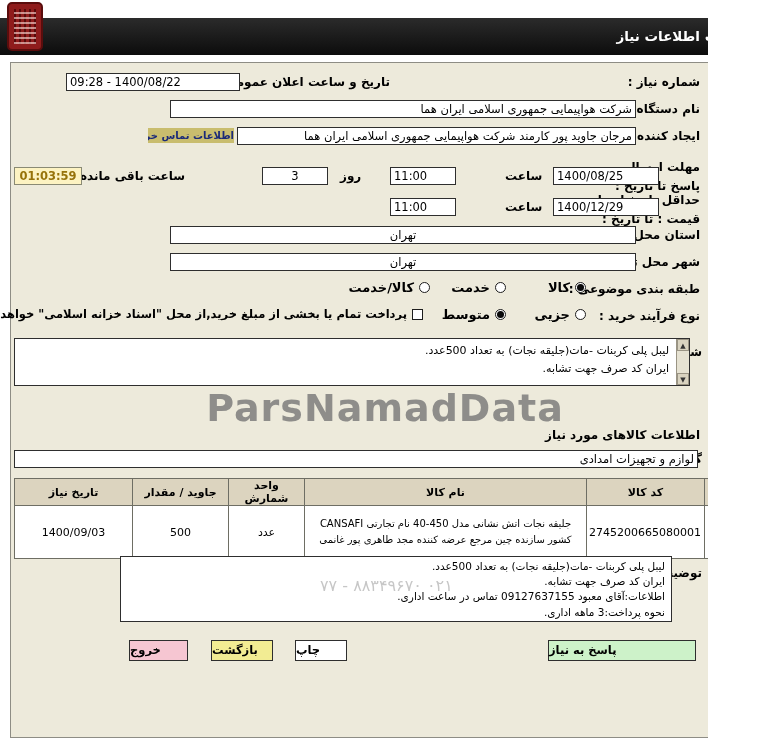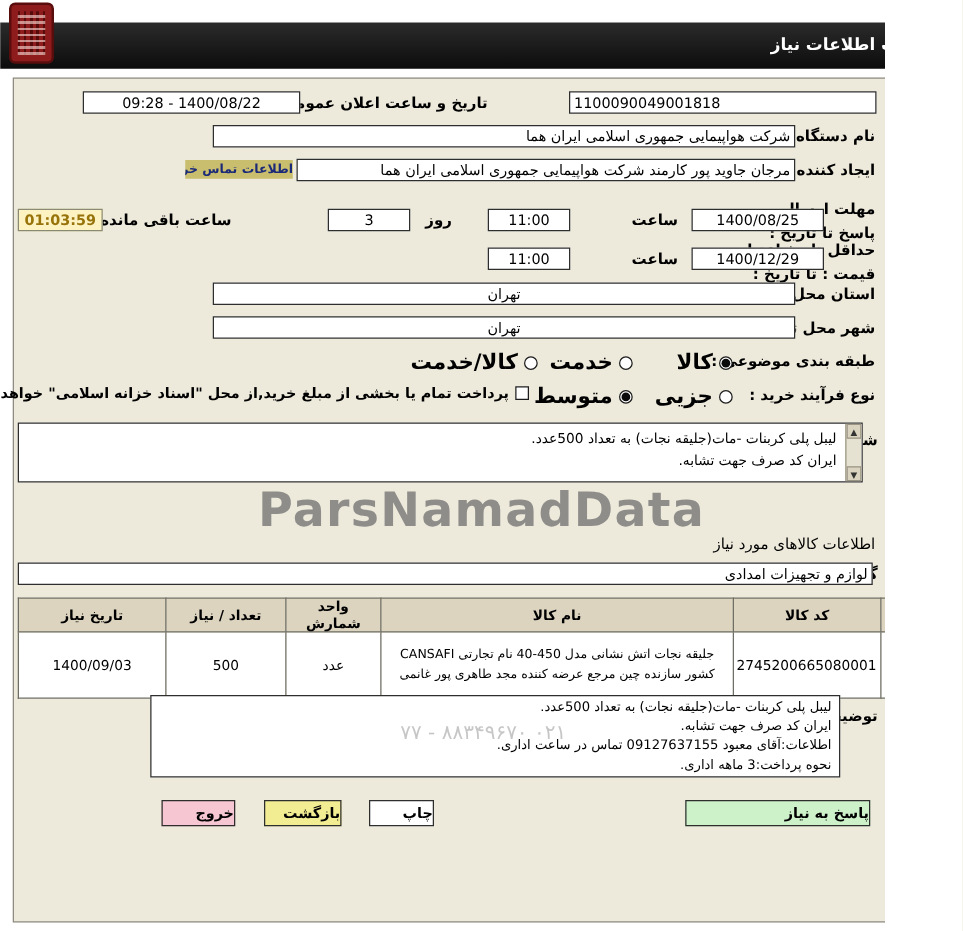--- a/index.html
+++ b/index.html
@@ -9,60 +9,59 @@
   .emblem{position:absolute;left:7px;top:2px;width:36px;height:49px;z-index:3;background:#8f1c1c;border:2px solid #5a0d0d;border-radius:5px;box-sizing:border-box}
   .emblem::after{content:"";position:absolute;inset:5px;background:
     repeating-linear-gradient(0deg,rgba(255,225,220,.6) 0 2px,transparent 2px 5px),
     repeating-linear-gradient(90deg,rgba(80,8,8,.9) 0 2px,transparent 2px 5px)}
   .panel{position:absolute;left:10px;top:62px;width:752px;height:676px;background:#edeadb;border:1px solid #8e8d85;box-sizing:border-box;z-index:1}
   .lbl{position:absolute;font-size:12px;font-weight:700;white-space:nowrap;z-index:5}
   .lbl.wrap{white-space:normal;text-align:right;line-height:1.55}
   .box{position:absolute;background:#fff;border:1px solid #2e2e2e;height:16px;line-height:16px;font-size:11.5px;padding:0 3px;z-index:5;overflow:hidden;white-space:nowrap;box-sizing:content-box}
   .box.center{text-align:center}
   .box.ltr{direction:ltr;text-align:left}
-  .box.ltr.center{text-align:center}
+  .box.ltr.center{text-align:left}
   .box.rtl-right{text-align:right}
   .countdown{background:#fdf3c2;color:#97730a;font-weight:700;direction:ltr;text-align:center;border-color:#8a8a74}
   .contact-link{position:absolute;z-index:5;background:#c9bd6e;color:#1b2a78;font-size:10px;font-weight:700;height:15px;line-height:15px;text-align:center;cursor:pointer;overflow:hidden;white-space:nowrap}
-  .radio-item{position:absolute;z-index:5;display:flex;align-items:center;gap:5px;font-size:17px;font-weight:700;white-space:nowrap}
+  .radio-item{position:absolute;z-index:5;display:flex;align-items:center;gap:5px;font-size:13px;font-weight:700;white-space:nowrap}
   .radio{width:11px;height:11px;border:1px solid #1d1d1d;border-radius:50%;background:#fff;box-sizing:border-box;position:relative;flex:none}
   .radio.checked::after{content:"";position:absolute;inset:1px;border-radius:50%;background:#0a0a0a}
   .checkbox{width:11px;height:11px;border:1px solid #1d1d1d;background:#fff;box-sizing:border-box;flex:none}
   .check-item{position:absolute;z-index:5;display:flex;align-items:center;gap:5px;font-size:11.5px;font-weight:700;white-space:nowrap}
   .textarea{position:absolute;background:#fff;border:1px solid #2e2e2e;z-index:5;padding:3px 6px;box-sizing:border-box;overflow:hidden}
   .tline{font-size:11px;line-height:1.65;text-align:right}
   .tline.small{font-size:10.5px;line-height:1.45}
   .vscroll{position:absolute;right:0;top:0;height:100%;width:13px;background:#e6e2d2;border-left:1px solid #9a9484;display:flex;flex-direction:column;justify-content:space-between;align-items:center;box-sizing:border-box}
   .sarr{font-size:7px;color:#333;width:12px;height:12px;line-height:12px;text-align:center;background:#d9d3c0;border:1px solid #9a9484;box-sizing:border-box;cursor:pointer}
-  .section-title{position:absolute;font-size:12px;font-weight:400;z-index:5}
+  .section-title{position:absolute;font-size:12px;font-weight:700;z-index:5}
   .goods-table{position:absolute;left:14px;top:478px;width:742px;border-collapse:collapse;z-index:5;direction:rtl;table-layout:fixed}
   .goods-table th{background:#dcd4bf;border:1px solid #6e6e64;font-size:11px;font-weight:700;height:22px;padding:0 2px}
   .goods-table td{background:#fff;border:1px solid #6e6e64;font-size:11px;text-align:center;vertical-align:middle;height:52px;padding:0 3px}
   .goods-table td.name{font-size:10px;line-height:1.6}
-  .btn{position:absolute;top:640px;height:21px;line-height:19px;border:1px solid #2e2e2e;text-align:right;font-size:11.5px;font-weight:700;z-index:5;box-sizing:border-box;cursor:pointer}
+  .btn{position:absolute;top:640px;height:21px;line-height:19px;border:1px solid #2e2e2e;text-align:left;font-size:11.5px;font-weight:700;z-index:5;box-sizing:border-box;cursor:pointer}
   .btn-green{background:#cdf2c9}
   .btn-yellow{background:#f2ec93}
   .btn-pink{background:#f6c6d2}
   .btn-white{background:#fff}
   .wm-brand{position:absolute;left:0;width:770px;top:386px;text-align:center;font-size:38px;font-weight:800;color:#777;opacity:.8;letter-spacing:1px;z-index:8;pointer-events:none;direction:ltr}
   .wm-phone{position:absolute;left:320px;top:576px;font-size:16px;color:#999;opacity:.55;z-index:8;pointer-events:none}
 </style>
 </head>
 <body>
 
 <div class="page">
 
   <div class="titlebar">
     <span class="titlebar-text">جزئیات اطلاعات نیاز</span>
   </div>
   <div class="emblem"></div>
   <div class="panel"></div>
 
   <div class="lbl" style="right:8px;top:75px">شماره نیاز :</div>
-  <div class="box ltr" style="left:455px;top:73px;width:238px">1100090049001818</div>
   <div class="lbl" style="right:318px;top:75px">تاریخ و ساعت اعلان عمومی :</div>
   <div class="box ltr center" style="left:66px;top:73px;width:166px">09:28 - 1400/08/22</div>
 
   <div class="lbl" style="right:8px;top:102px">نام دستگاه خریدار :</div>
   <div class="box rtl-right" style="left:170px;top:100px;width:458px">شرکت هواپیمایی جمهوری اسلامی ایران هما</div>
 
   <div class="lbl" style="right:8px;top:129px">ایجاد کننده درخواست :</div>
   <div class="box rtl-right" style="left:237px;top:127px;width:391px">مرجان جاوید پور کارمند شرکت هواپیمایی جمهوری اسلامی ایران هما</div>
   <div class="contact-link" style="left:148px;top:128px;width:86px">اطلاعات تماس خریدار</div>
 
@@ -135,21 +134,21 @@
       <col style="width:76px">
         <col style="width:96px">
         <col style="width:118px">
     </colgroup>
     <thead>
       <tr>
         <th>ردیف</th>
         <th>کد کالا</th>
         <th>نام کالا</th>
         <th>واحد شمارش</th>
-        <th>تعداد / نیاز</th>
+        <th>جاوید / مقدار</th>
         <th>تاریخ نیاز</th>
       </tr>
     </thead>
     <tbody>
       <tr>
         <td>1</td>
         <td>2745200665080001</td>
         <td class="name">جلیقه نجات اتش نشانی مدل 450-40 نام تجارتی CANSAFI کشور سازنده چین مرجع عرضه کننده مجد طاهری پور غانمی</td>
         <td>عدد</td>
         <td>500</td>

